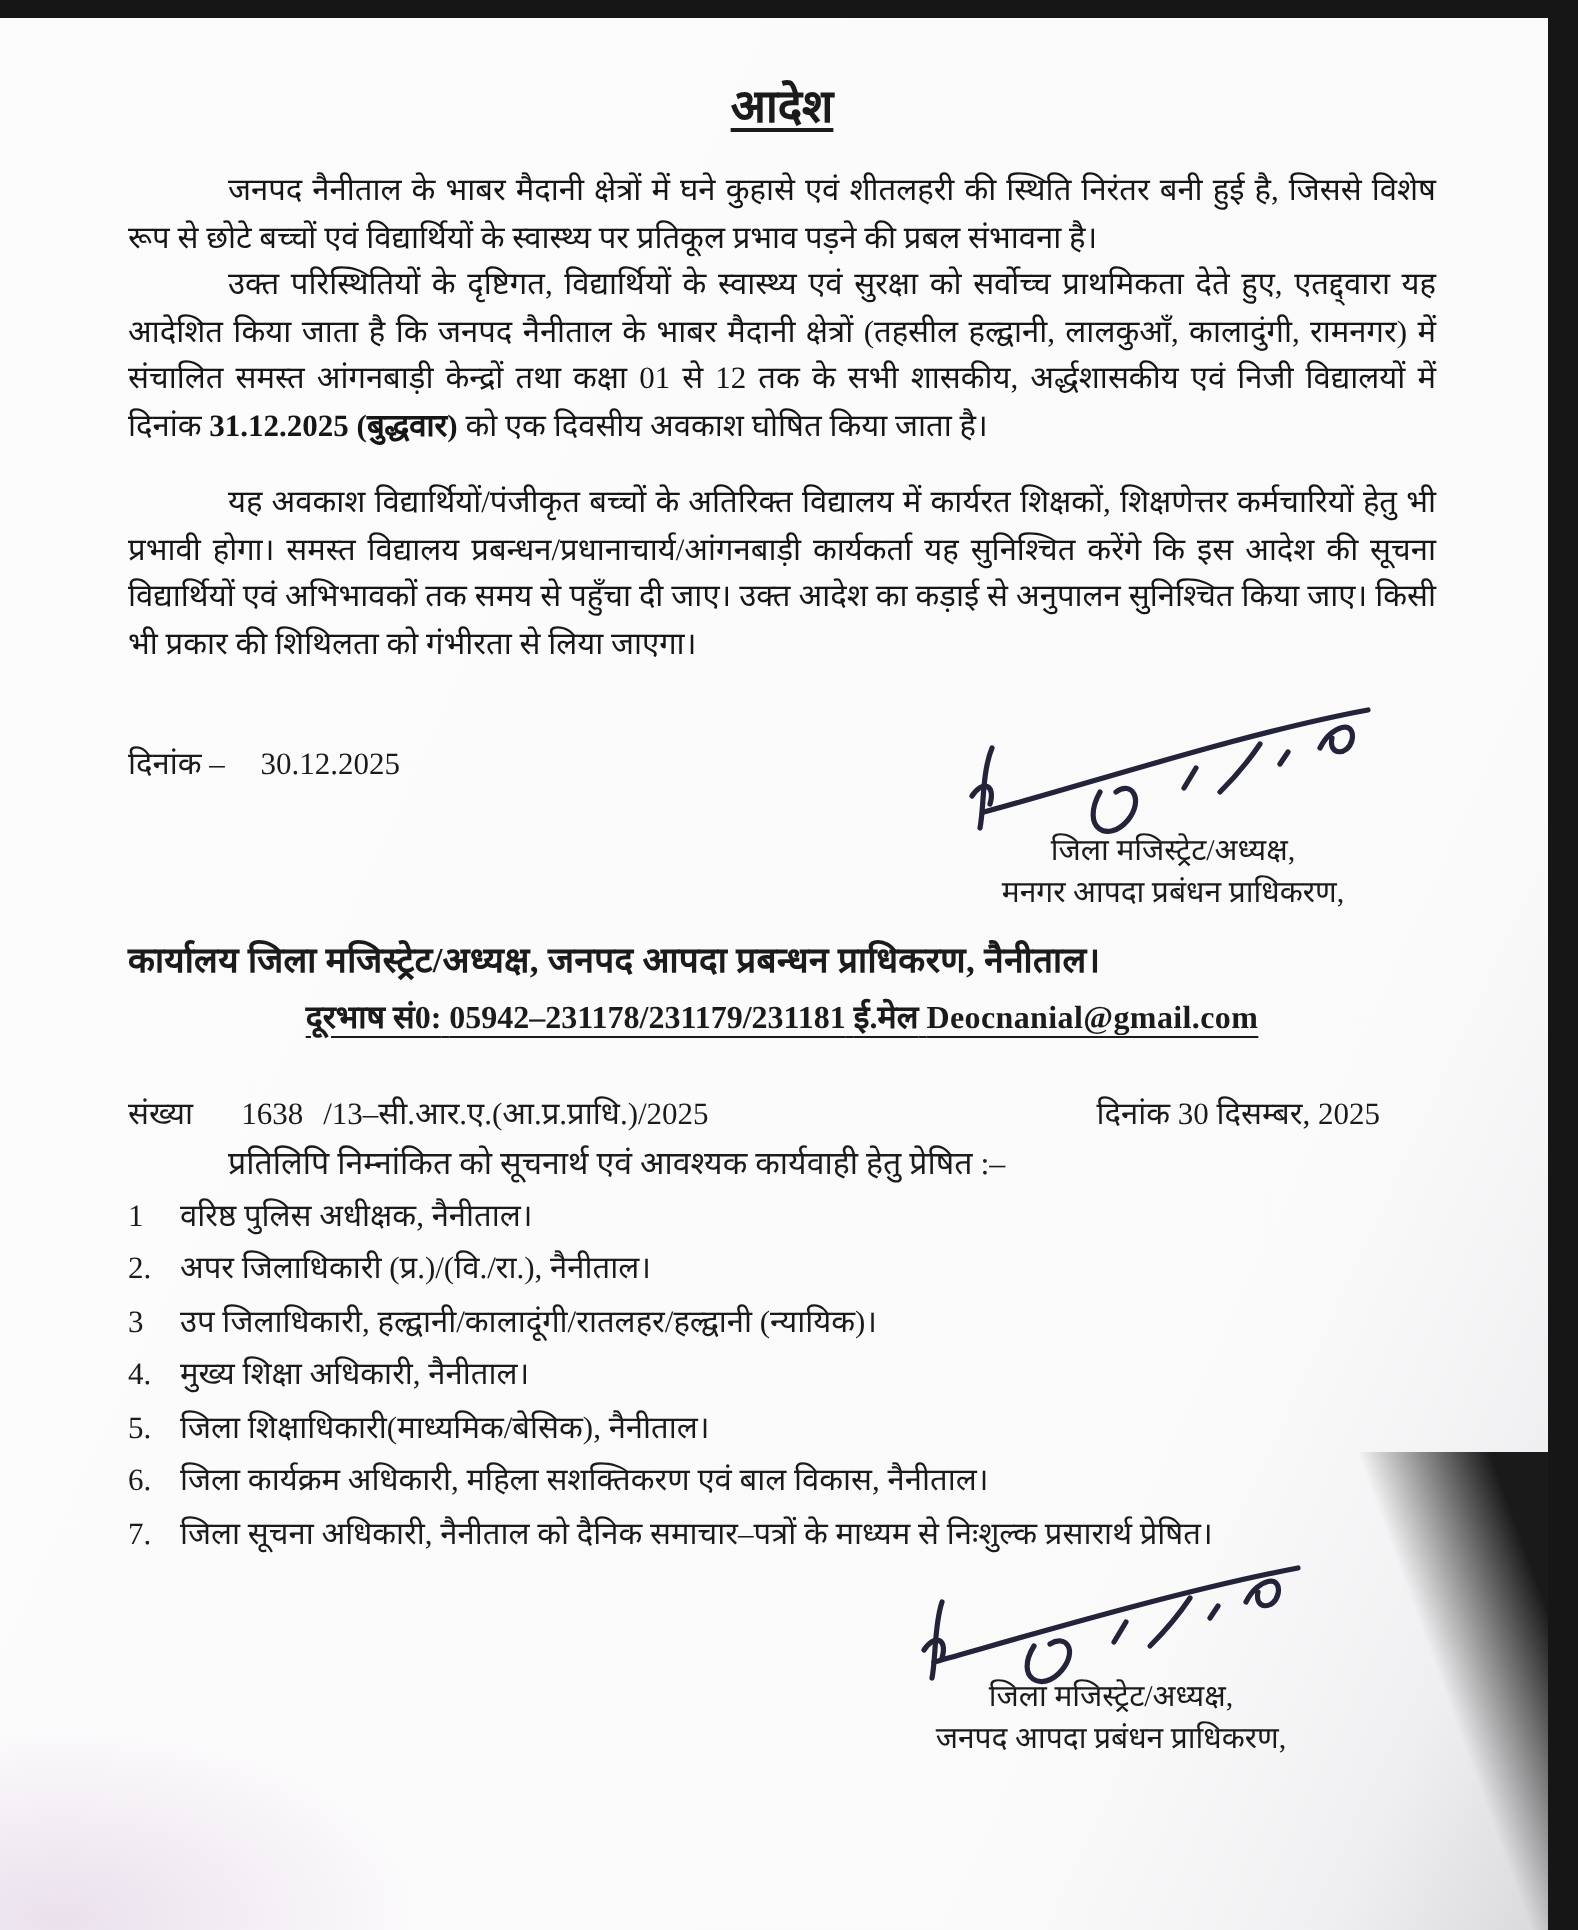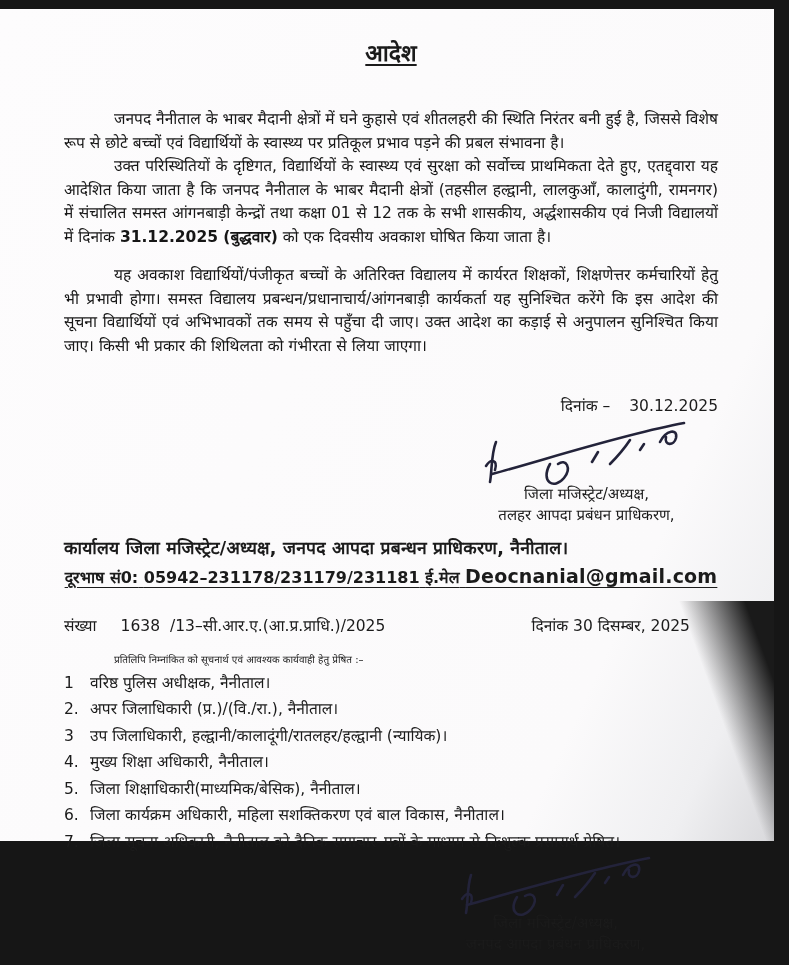--- a/index.html
+++ b/index.html
@@ -2,70 +2,71 @@
 <html><head>
 <meta charset="utf-8">
 <style>
   html,body{margin:0;padding:0;}
   body{
     width:789px;height:965px;position:relative;overflow:hidden;
     background:#161616;
     font-family:"DejaVu Sans","Liberation Sans",sans-serif;
   }
   .scan-page{
-    position:absolute;top:9px;left:0;width:774px;height:832px;
+    position:absolute;top:9px;left:0;width:774px;height:957px;
     background:
       radial-gradient(ellipse 260px 140px at 30px 950px, rgba(186,156,196,0.28), rgba(186,156,196,0) 70%),
       linear-gradient(295deg, #d9d9dc 0%, #efeff1 9%, #fbfafb 22%, #fdfcfd 100%);
     color:#1b1b1b;
+    font-family:Liberation Serif, serif;
   }
   .corner-dark{
     position:absolute;right:0;bottom:0;width:120px;height:240px;
     background:linear-gradient(250deg,#1a1a1a 14%,rgba(26,26,26,0) 46%);
   }
   .content{position:relative;padding:0 56px 0 64px;}
   .doc-title{
     text-align:center;margin-top:27px;font-size:23px;font-weight:bold;
   }
   .doc-title span{text-decoration:underline;text-underline-offset:3px;}
   .para{
     font-size:15.5px;line-height:1.52;text-align:justify;
     text-indent:50px;margin:0;color:#161616;
   }
-  .p1{margin-top:40px;}
+  .p1{margin-top:16px;}
   .p2{}
   .p3{margin-top:15px;}
   .bold{font-weight:bold;}
   .effective{
     font-size:15.5px;margin-top:17px;text-indent:100px;
   }
   .date-sig-row{
-    display:flex;justify-content:space-between;align-items:flex-end;margin-top:14px;flex-direction:column;
+    display:flex;justify-content:space-between;align-items:flex-start;margin-top:14px;
   }
   .date-left{font-size:15.5px;padding-top:22px;white-space:nowrap;}
   .date-left .dval{margin-left:14px;}
   .sig-block{width:255px;text-align:center;margin-right:4px;}
   .sig-svg{display:block;margin:0 auto -6px auto;}
   .sig-lines{font-size:15px;line-height:1.35;}
   .office-head{
     text-align:left;font-size:17.5px;font-weight:bold;margin-top:10px;letter-spacing:0.2px;
   }
   .office-contact{
     text-align:center;font-size:16px;font-weight:bold;margin-top:6px;
   }
   .office-contact .u{
     text-decoration:underline;text-underline-offset:4px;
   }
-  .office-contact .email{font-size:19px;letter-spacing:0.2px;}
+  .office-contact .email{font-size:16px;letter-spacing:0.2px;}
   .ref-row{
     display:flex;justify-content:space-between;font-size:15.5px;margin-top:26px;
   }
   .ref-left .num{margin:0 10px 0 24px;}
   .ref-right{padding-right:28px;white-space:nowrap;}
-  .copy-line{font-size:10px;margin-top:16px;text-indent:50px;}
+  .copy-line{font-size:16px;margin-top:3px;text-indent:50px;}
   .recipients{list-style:none;margin:6px 0 0 0;padding:0;font-size:15.5px;}
   .recipients li{display:flex;margin-top:4px;line-height:1.45;}
   .recipients .no{width:26px;flex:0 0 26px;}
   .recipients .txt{flex:1;}
   .sig2-wrap{
     display:flex;justify-content:flex-end;margin-top:0;
   }
   .sig2-block{width:265px;text-align:center;margin-right:30px;}
   .ink{stroke:#23233a;stroke-width:2.6;fill:none;stroke-linecap:round;}
 </style>
@@ -99,21 +100,21 @@
           <path class="ink" d="M12,50 C17,42 24,44 21,54"></path>
           <path class="ink" d="M18,58 C70,44 150,18 210,7"></path>
           <path class="ink" d="M76,48 C66,66 80,74 90,62 C98,52 92,42 84,48"></path>
           <path class="ink" d="M118,46 L124,36"></path>
           <path class="ink" d="M136,48 C146,38 152,30 156,24"></path>
           <path class="ink" d="M166,34 L170,28"></path>
           <path class="ink" d="M186,26 C192,14 204,12 202,22 C200,30 190,30 192,21"></path>
         </svg>
         <div class="sig-lines">
           <div>जिला मजिस्ट्रेट/अध्यक्ष,</div>
-          <div>तलहर आपदा प्रबंधन प्राधिकरण,</div>
+          <div>मनगर आपदा प्रबंधन प्राधिकरण,</div>
         </div>
       </div>
     </div>
 
     <div class="office-head">कार्यालय जिला मजिस्ट्रेट/अध्यक्ष, जनपद आपदा प्रबन्धन प्राधिकरण, नैनीताल।</div>
 
     <div class="office-contact">
       <span class="u"><span>दूरभाष सं0:</span>
       <span>05942–231178/231179/231181</span>
       <span>ई.मेल</span>

